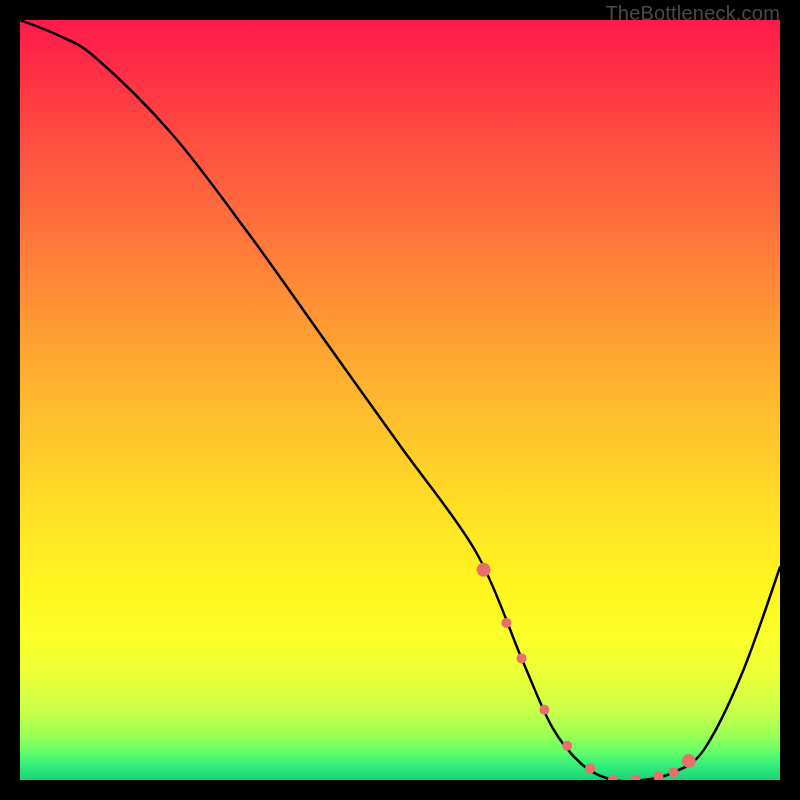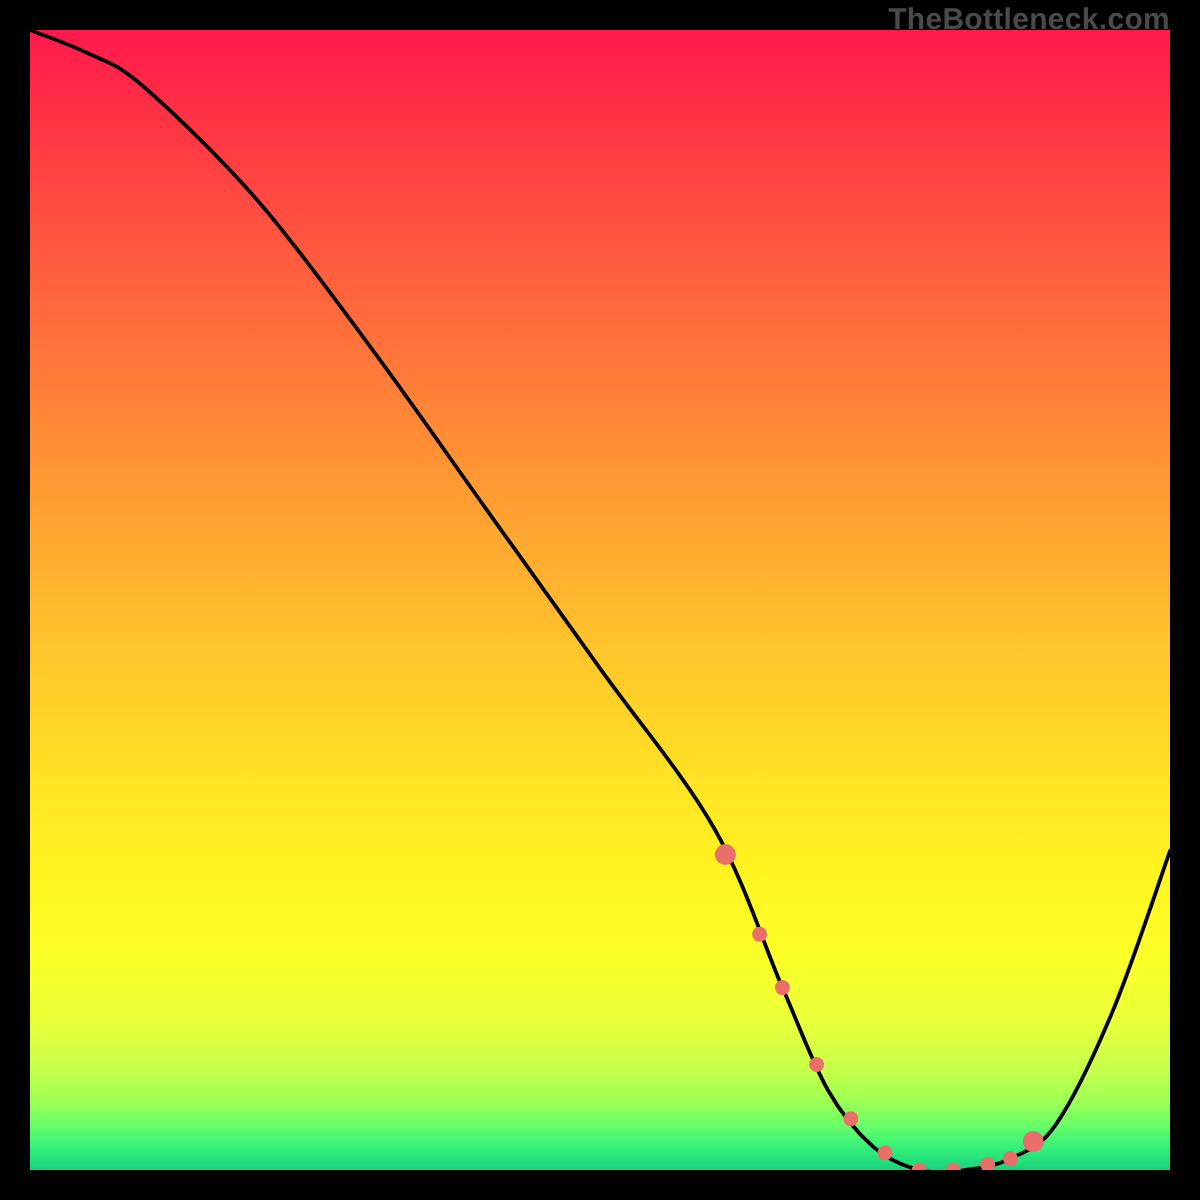--- a/index.html
+++ b/index.html
@@ -43,21 +43,21 @@
       #35f07a 98%,
       #18d27a 100%
     );
   }
   .watermark {
     position: absolute;
     top: 2px;
     right: 20px;
     color: #4a4a4a;
     font-size: 20px;
-    font-weight: 700;
+    font-weight: 400;
     letter-spacing: 0.2px;
   }
   svg.curve {
     position: absolute;
     left: 0;
     top: 0;
     width: 760px;
     height: 760px;
   }
   .dot {

